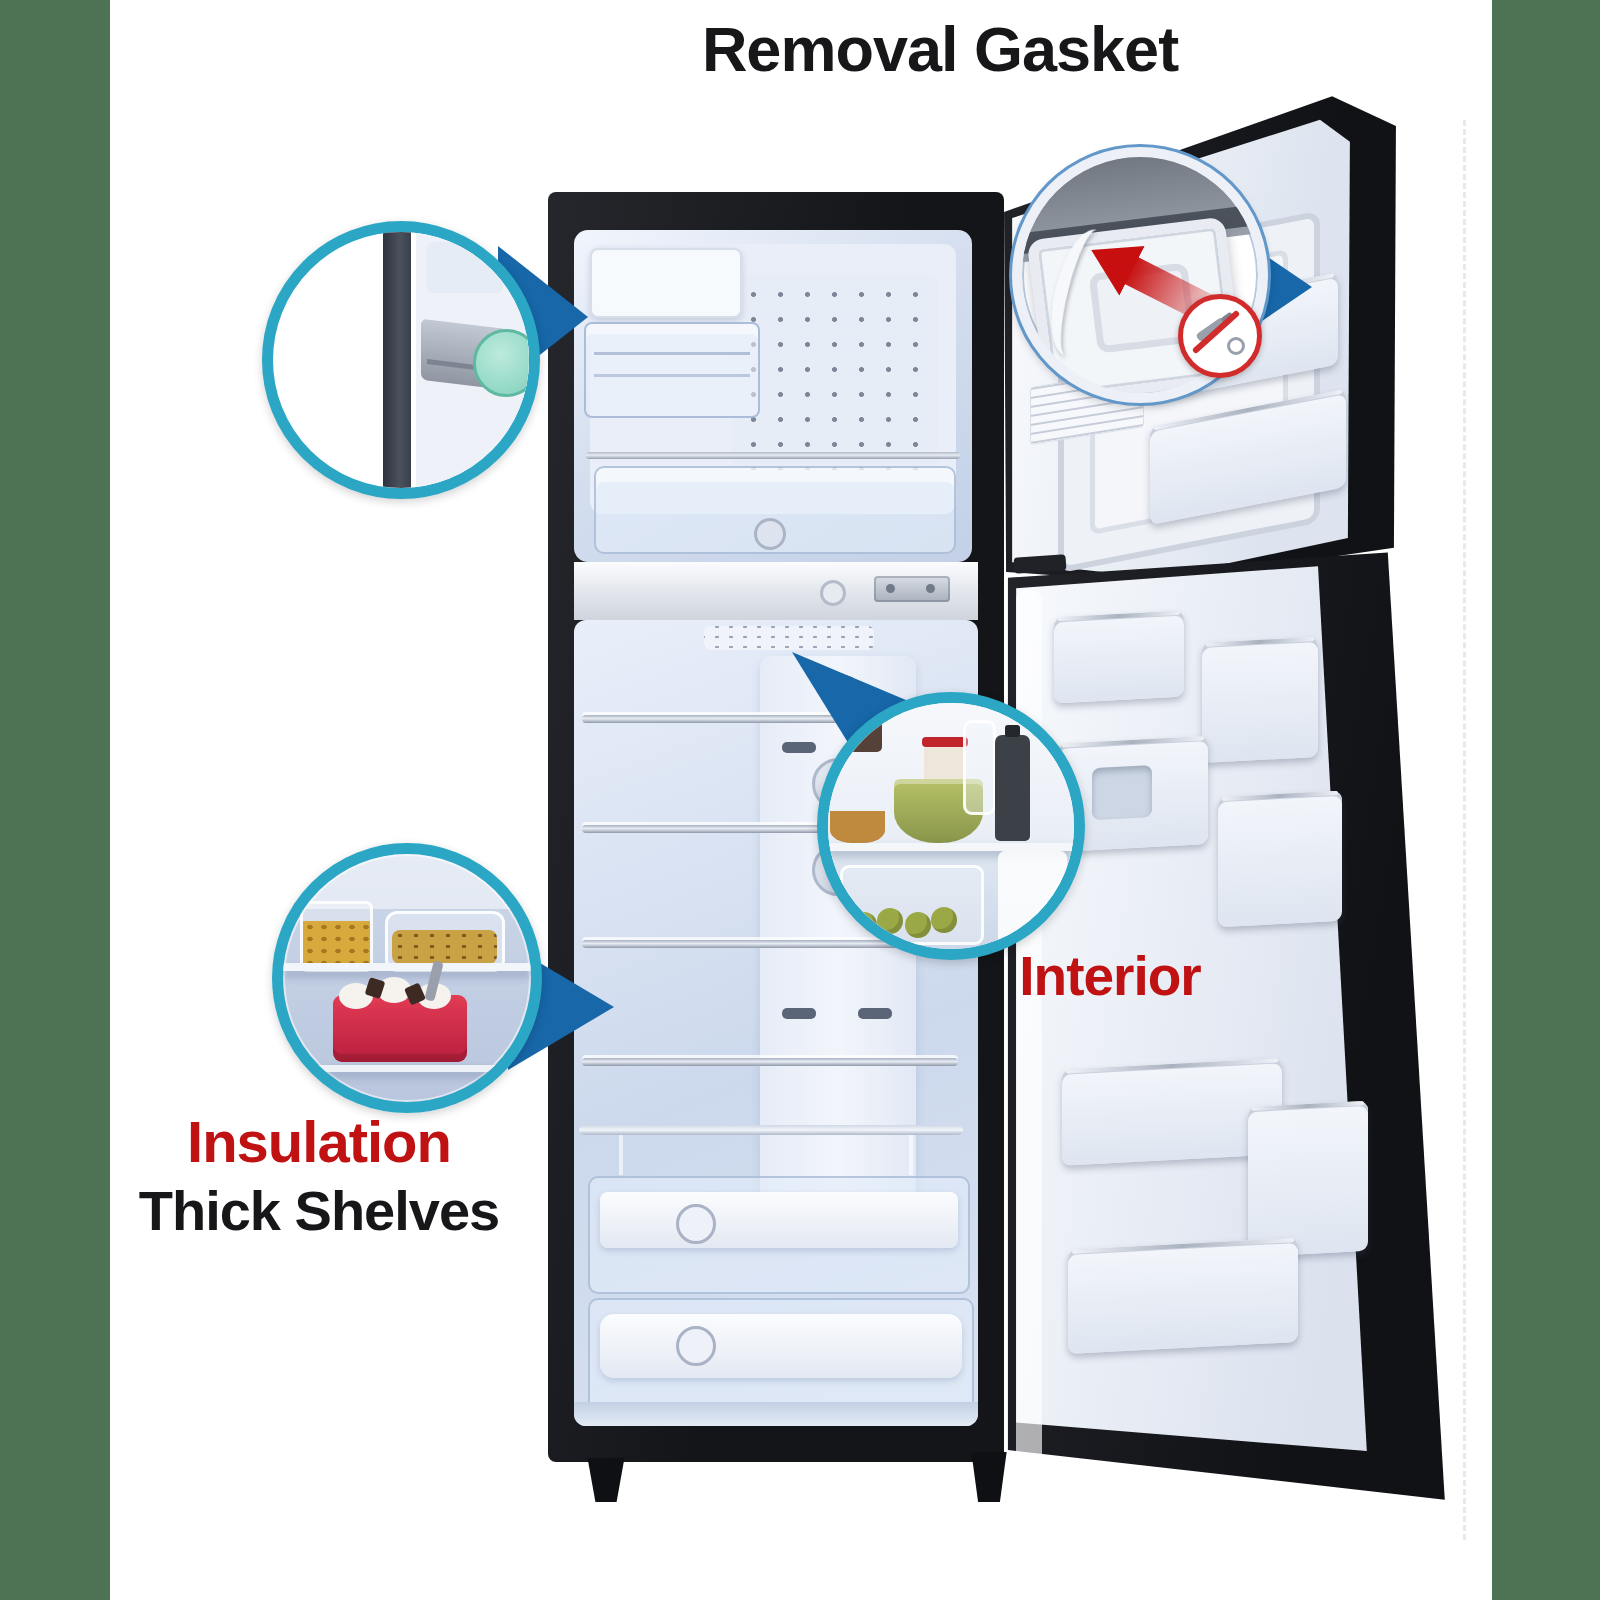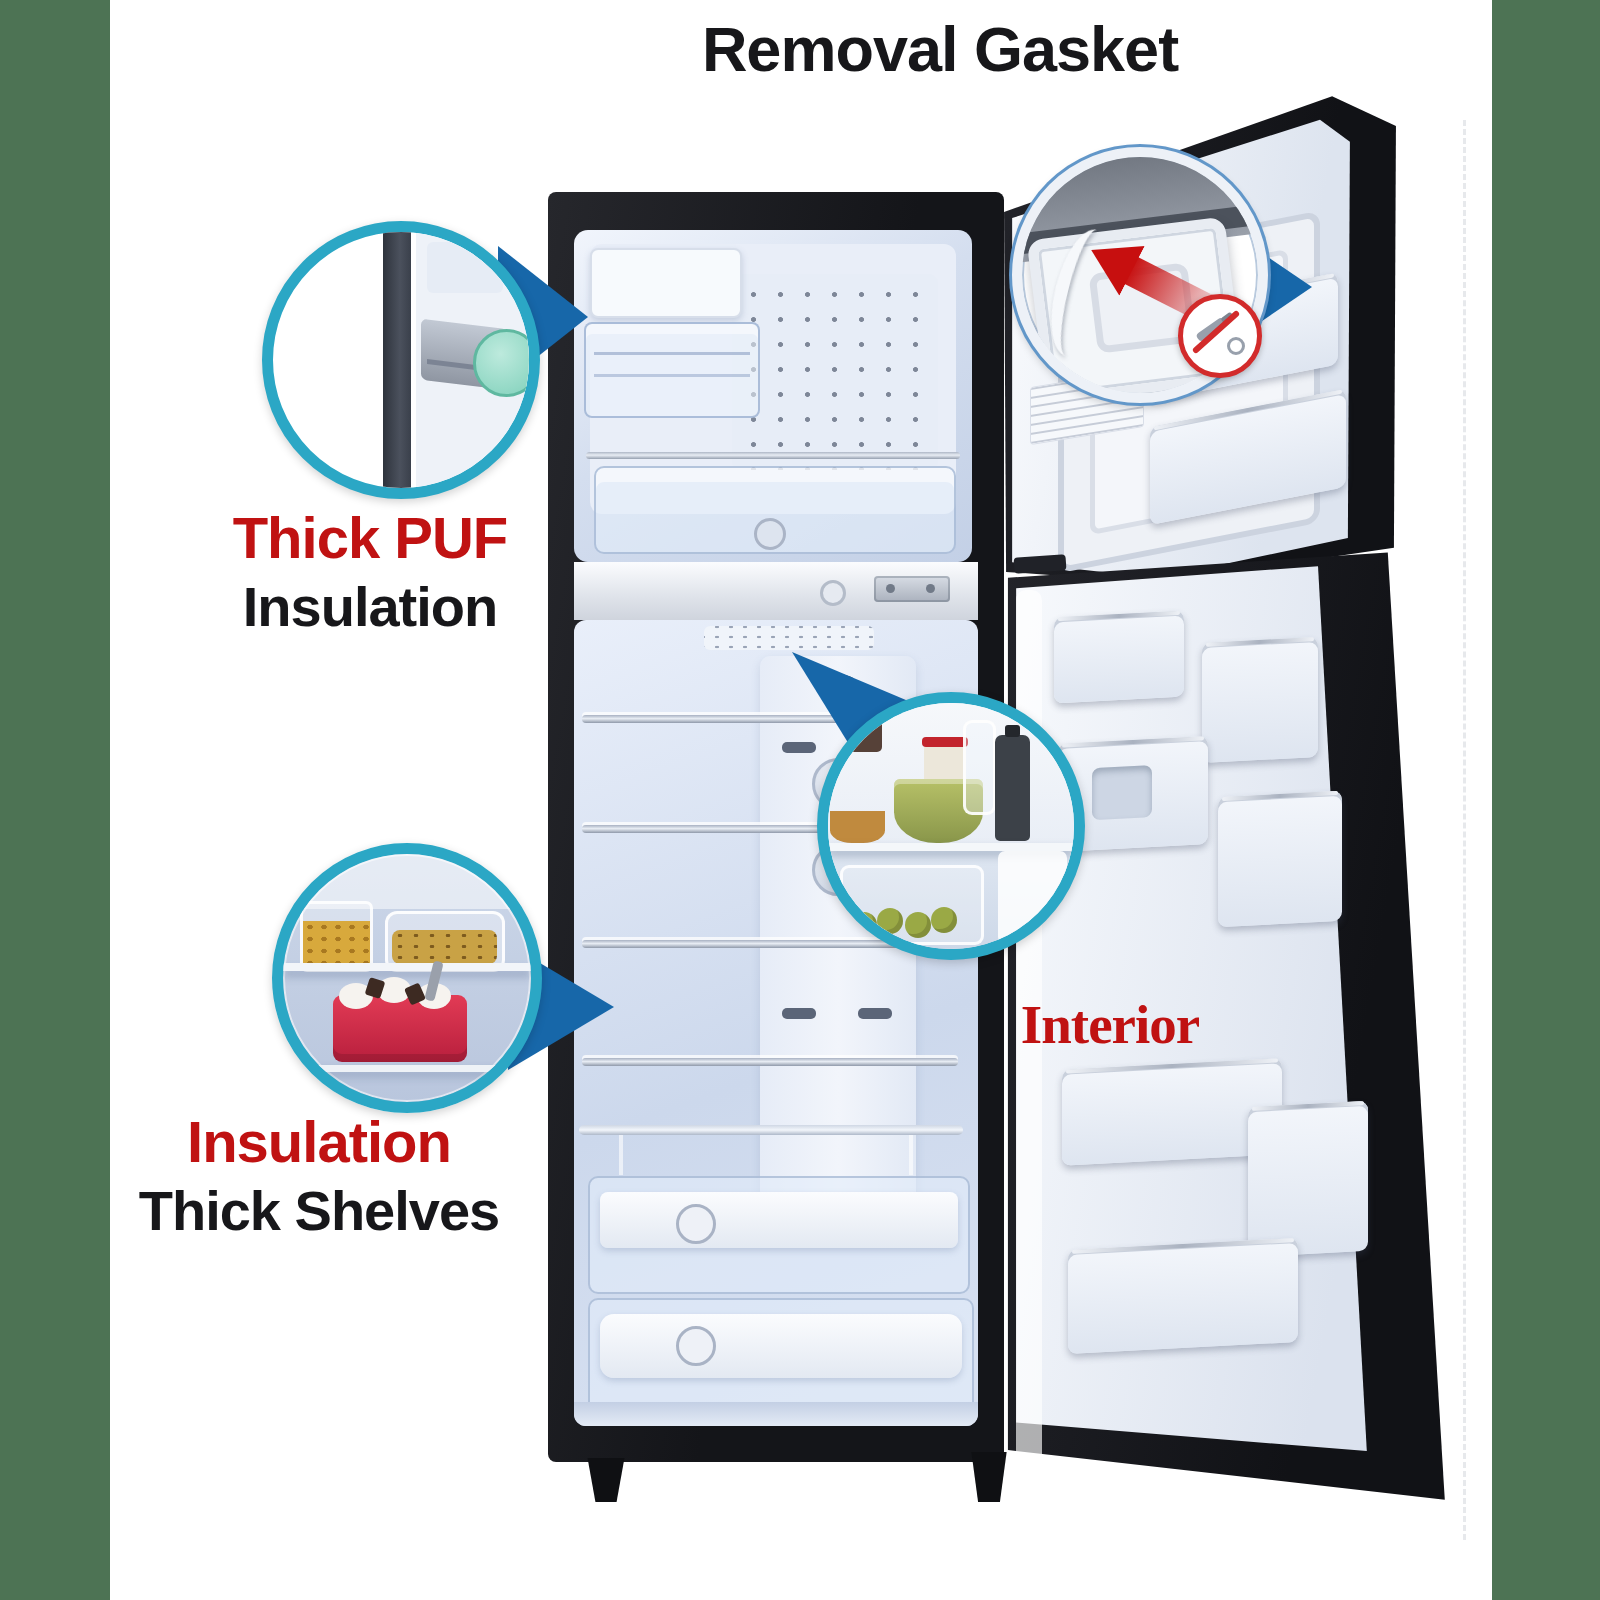--- a/index.html
+++ b/index.html
@@ -15,21 +15,21 @@
 
   
   .headline{position:absolute;left:560px;top:0px;width:760px;text-align:center;z-index:9;}
   .headline .l1{font-size:67px;font-weight:700;color:var(--accent-red,#c01212);line-height:68px;letter-spacing:-1px;}
   .headline .l2{font-size:63px;font-weight:700;color:var(--text-black,#17171a);line-height:64px;margin-top:17px;letter-spacing:-1px;}
   .callout-label{position:absolute;text-align:center;z-index:9;}
   .callout-label .l1{font-size:58px;font-weight:700;color:var(--accent-red,#c01212);line-height:60px;letter-spacing:-1px;}
   .callout-label .l2{font-size:56px;font-weight:700;color:var(--text-black,#17171a);line-height:58px;margin-top:10px;letter-spacing:-1px;}
   .lbl-puf{left:152px;top:508px;width:436px;}
   .lbl-shelves{left:82px;top:1112px;width:474px;}
-  .lbl-led{left:952px;top:995px;width:316px;font-family:Liberation Serif, serif;}
+  .lbl-led{left:952px;top:946px;width:316px;}
   .lbl-led .l1{font-size:55px;}
   .lbl-led .l2{margin-top:6px;}
 
   
   .cabinet{position:absolute;left:548px;top:192px;width:456px;height:1270px;
     background:linear-gradient(100deg,#26272c,#141519 55%);border-radius:8px;z-index:2;}
   .freezer{position:absolute;left:26px;top:38px;width:398px;height:332px;border-radius:14px;overflow:hidden;
     background:linear-gradient(150deg,#f1f5fc 0%,#d4deef 45%,#c3d0e6 100%);}
   .fz-back{position:absolute;left:16px;top:14px;width:366px;height:270px;border-radius:12px;background:#e9eef8;}
   .fz-perf{position:absolute;left:158px;top:44px;width:206px;height:196px;border-radius:10px;background-color:#e7edf7;
@@ -391,24 +391,20 @@
       <div class="cream cm1"></div>
       <div class="cream cm2"></div>
       <div class="cream cm3"></div>
       <div class="choc ch1"></div>
       <div class="choc ch2"></div>
       <div class="knife"></div>
     </div>
     <div class="shelf2"></div>
   </div>
 
-  <div class="callout-label lbl-puf">
-    <div class="l1">Thick PUF</div>
-    <div class="l2">Insulation</div>
-  </div>
   <div class="callout-label lbl-shelves">
     <div class="l1">Insulation</div>
     <div class="l2">Thick Shelves</div>
   </div>
   <div class="callout-label lbl-led">
     <div class="l1">Interior</div>
   </div>
 
 </div>
 

